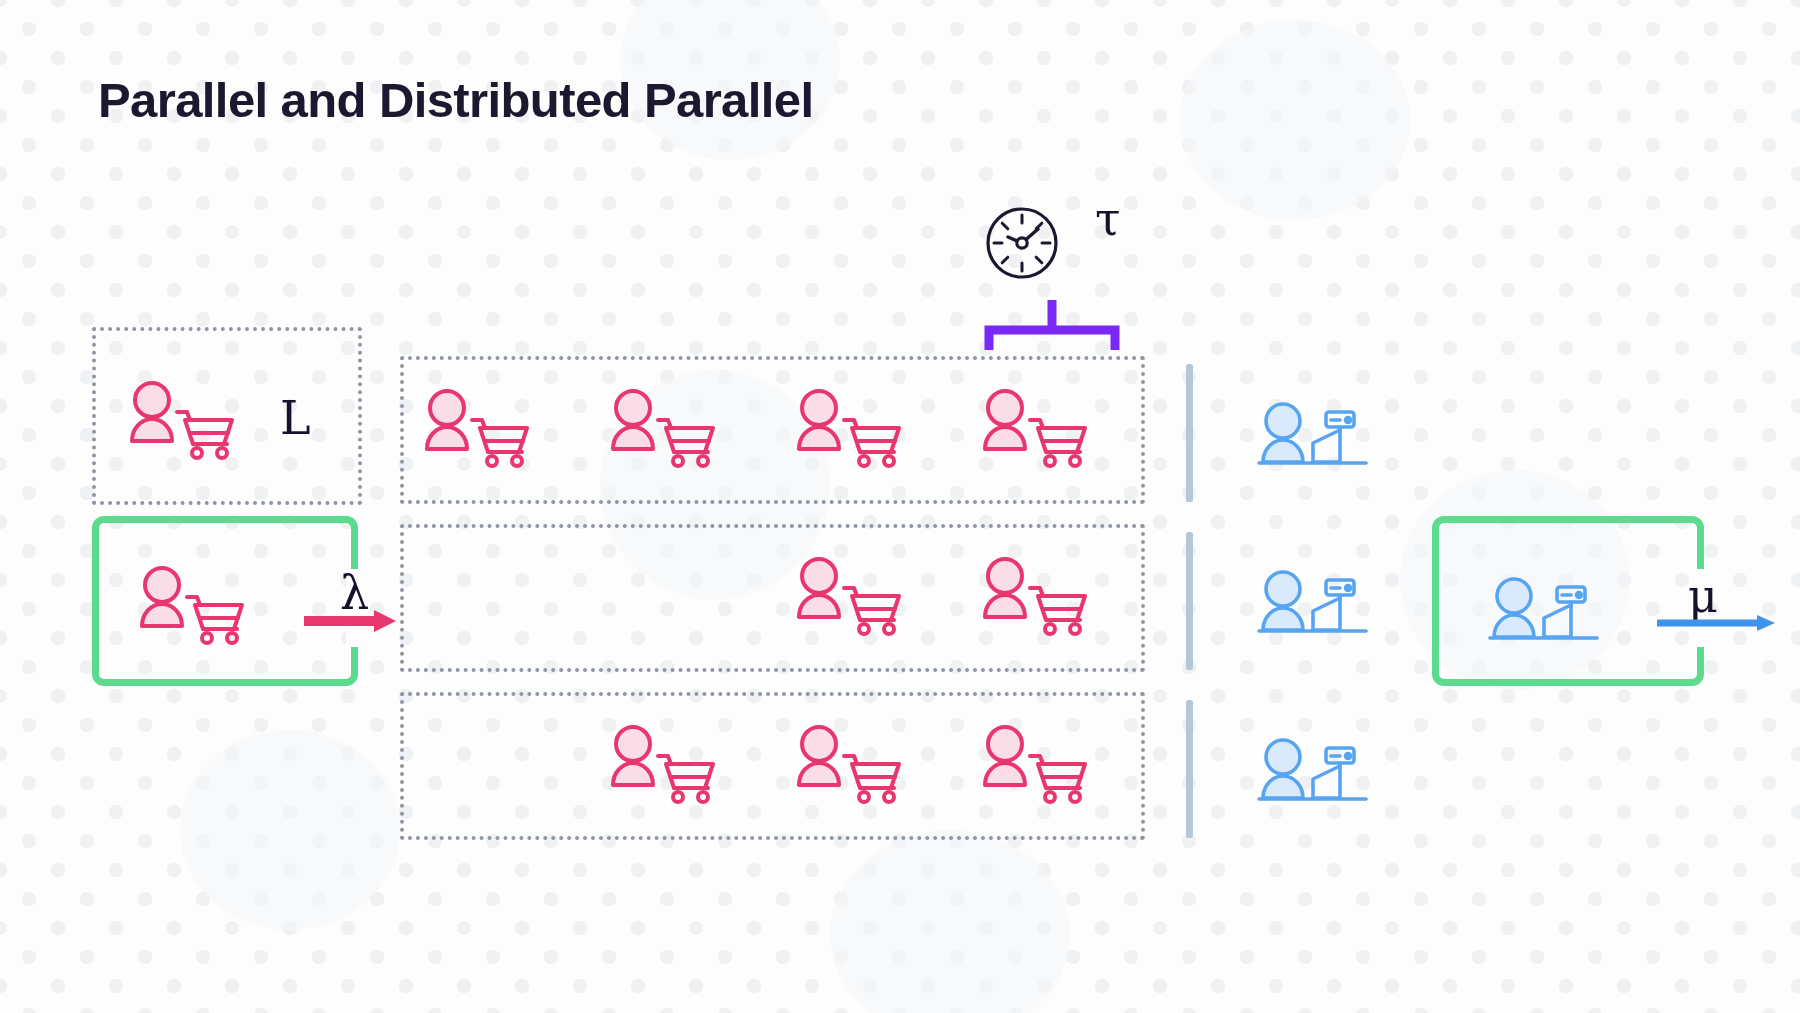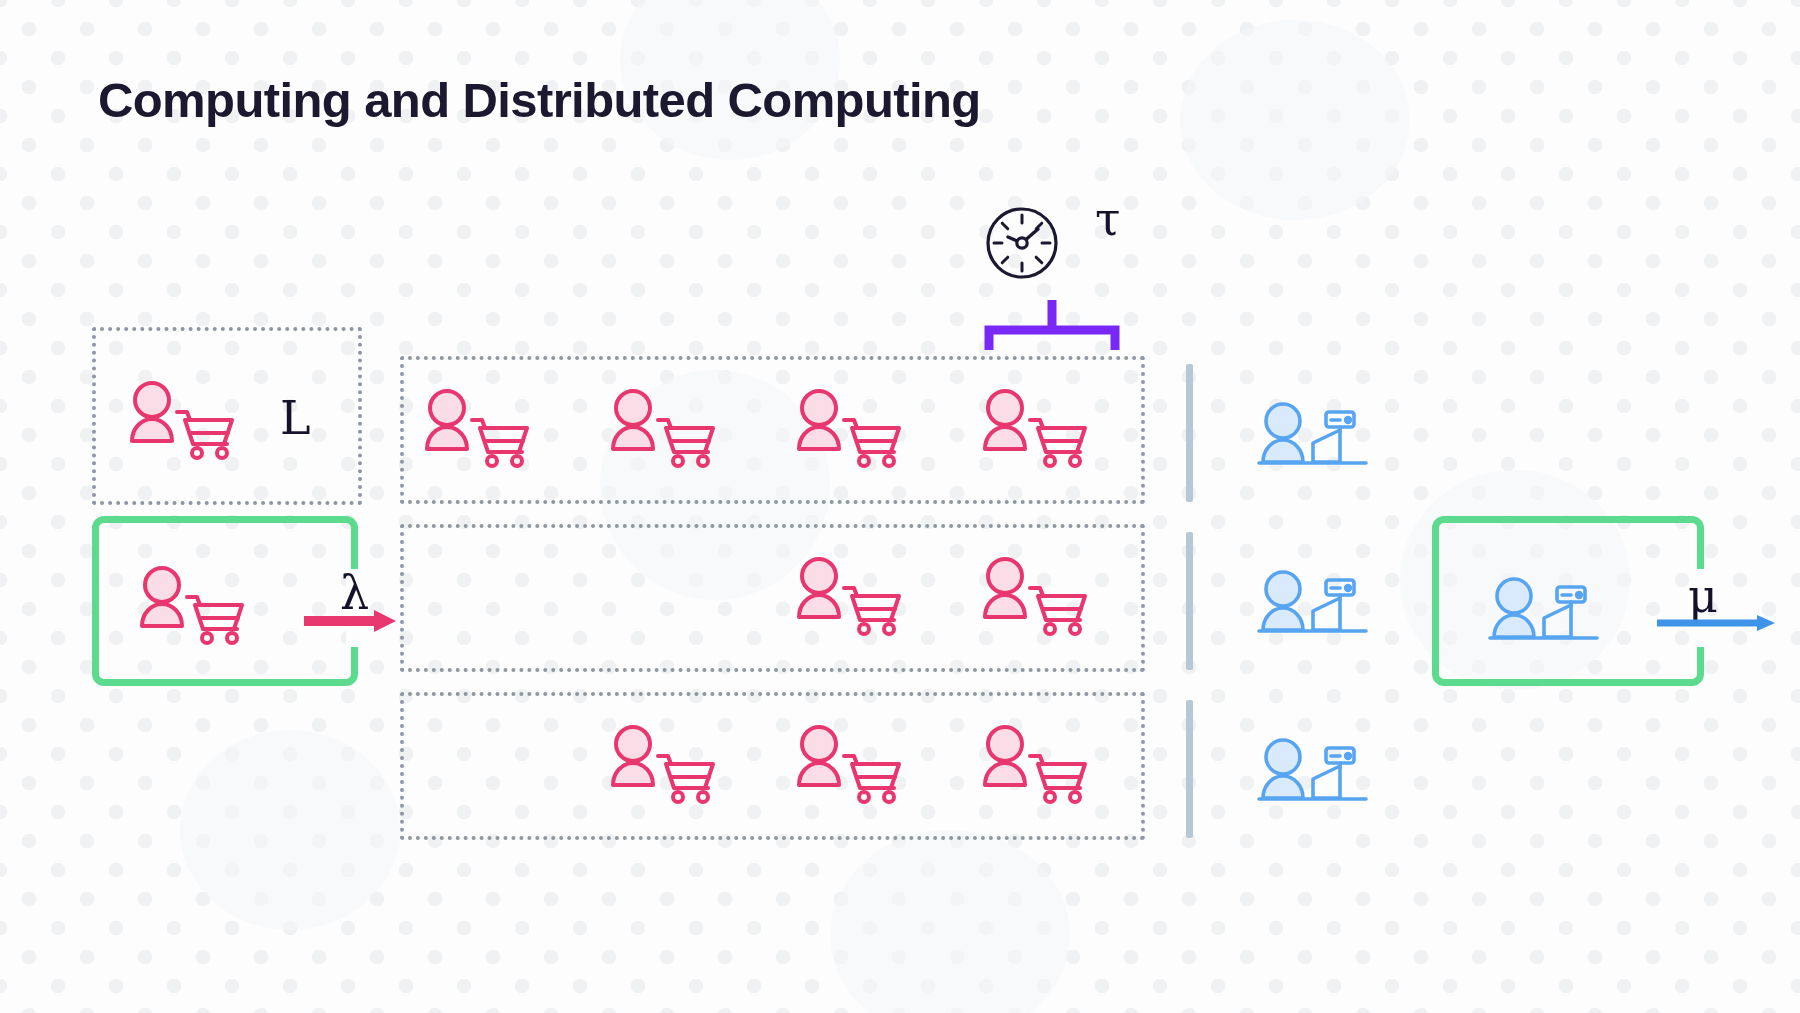--- a/index.html
+++ b/index.html
@@ -98,21 +98,21 @@
 
 <div id="stage">
 
   <div class="blob" style="left:620px;  top:-40px;  width:220px; height:200px;"></div>
   <div class="blob" style="left:1180px; top:20px;   width:230px; height:200px;"></div>
   <div class="blob" style="left:600px;  top:370px;  width:230px; height:230px;"></div>
   <div class="blob" style="left:1400px; top:470px;  width:230px; height:220px;"></div>
   <div class="blob" style="left:830px;  top:830px;  width:240px; height:210px;"></div>
   <div class="blob" style="left:180px;  top:730px;  width:220px; height:200px;"></div>
 
-  <div class="title">Computing and Distributed Computing</div>
+  <div class="title">Parallel and Distributed Parallel</div>
 
   <div class="clock" style="left:984px; top:205px;">
     <svg width="76" height="76" viewBox="0 0 76 76">
       <circle cx="38" cy="38" r="34" fill="none" stroke="#1c1830" stroke-width="3.2"></circle>
       <g stroke="#1c1830" stroke-width="3" stroke-linecap="round">
         <line x1="38" y1="10" x2="38" y2="18"></line>
         <line x1="38" y1="58" x2="38" y2="66"></line>
         <line x1="10" y1="38" x2="18" y2="38"></line>
         <line x1="58" y1="38" x2="66" y2="38"></line>
         <line x1="18.2" y1="18.2" x2="23.8" y2="23.8"></line>

